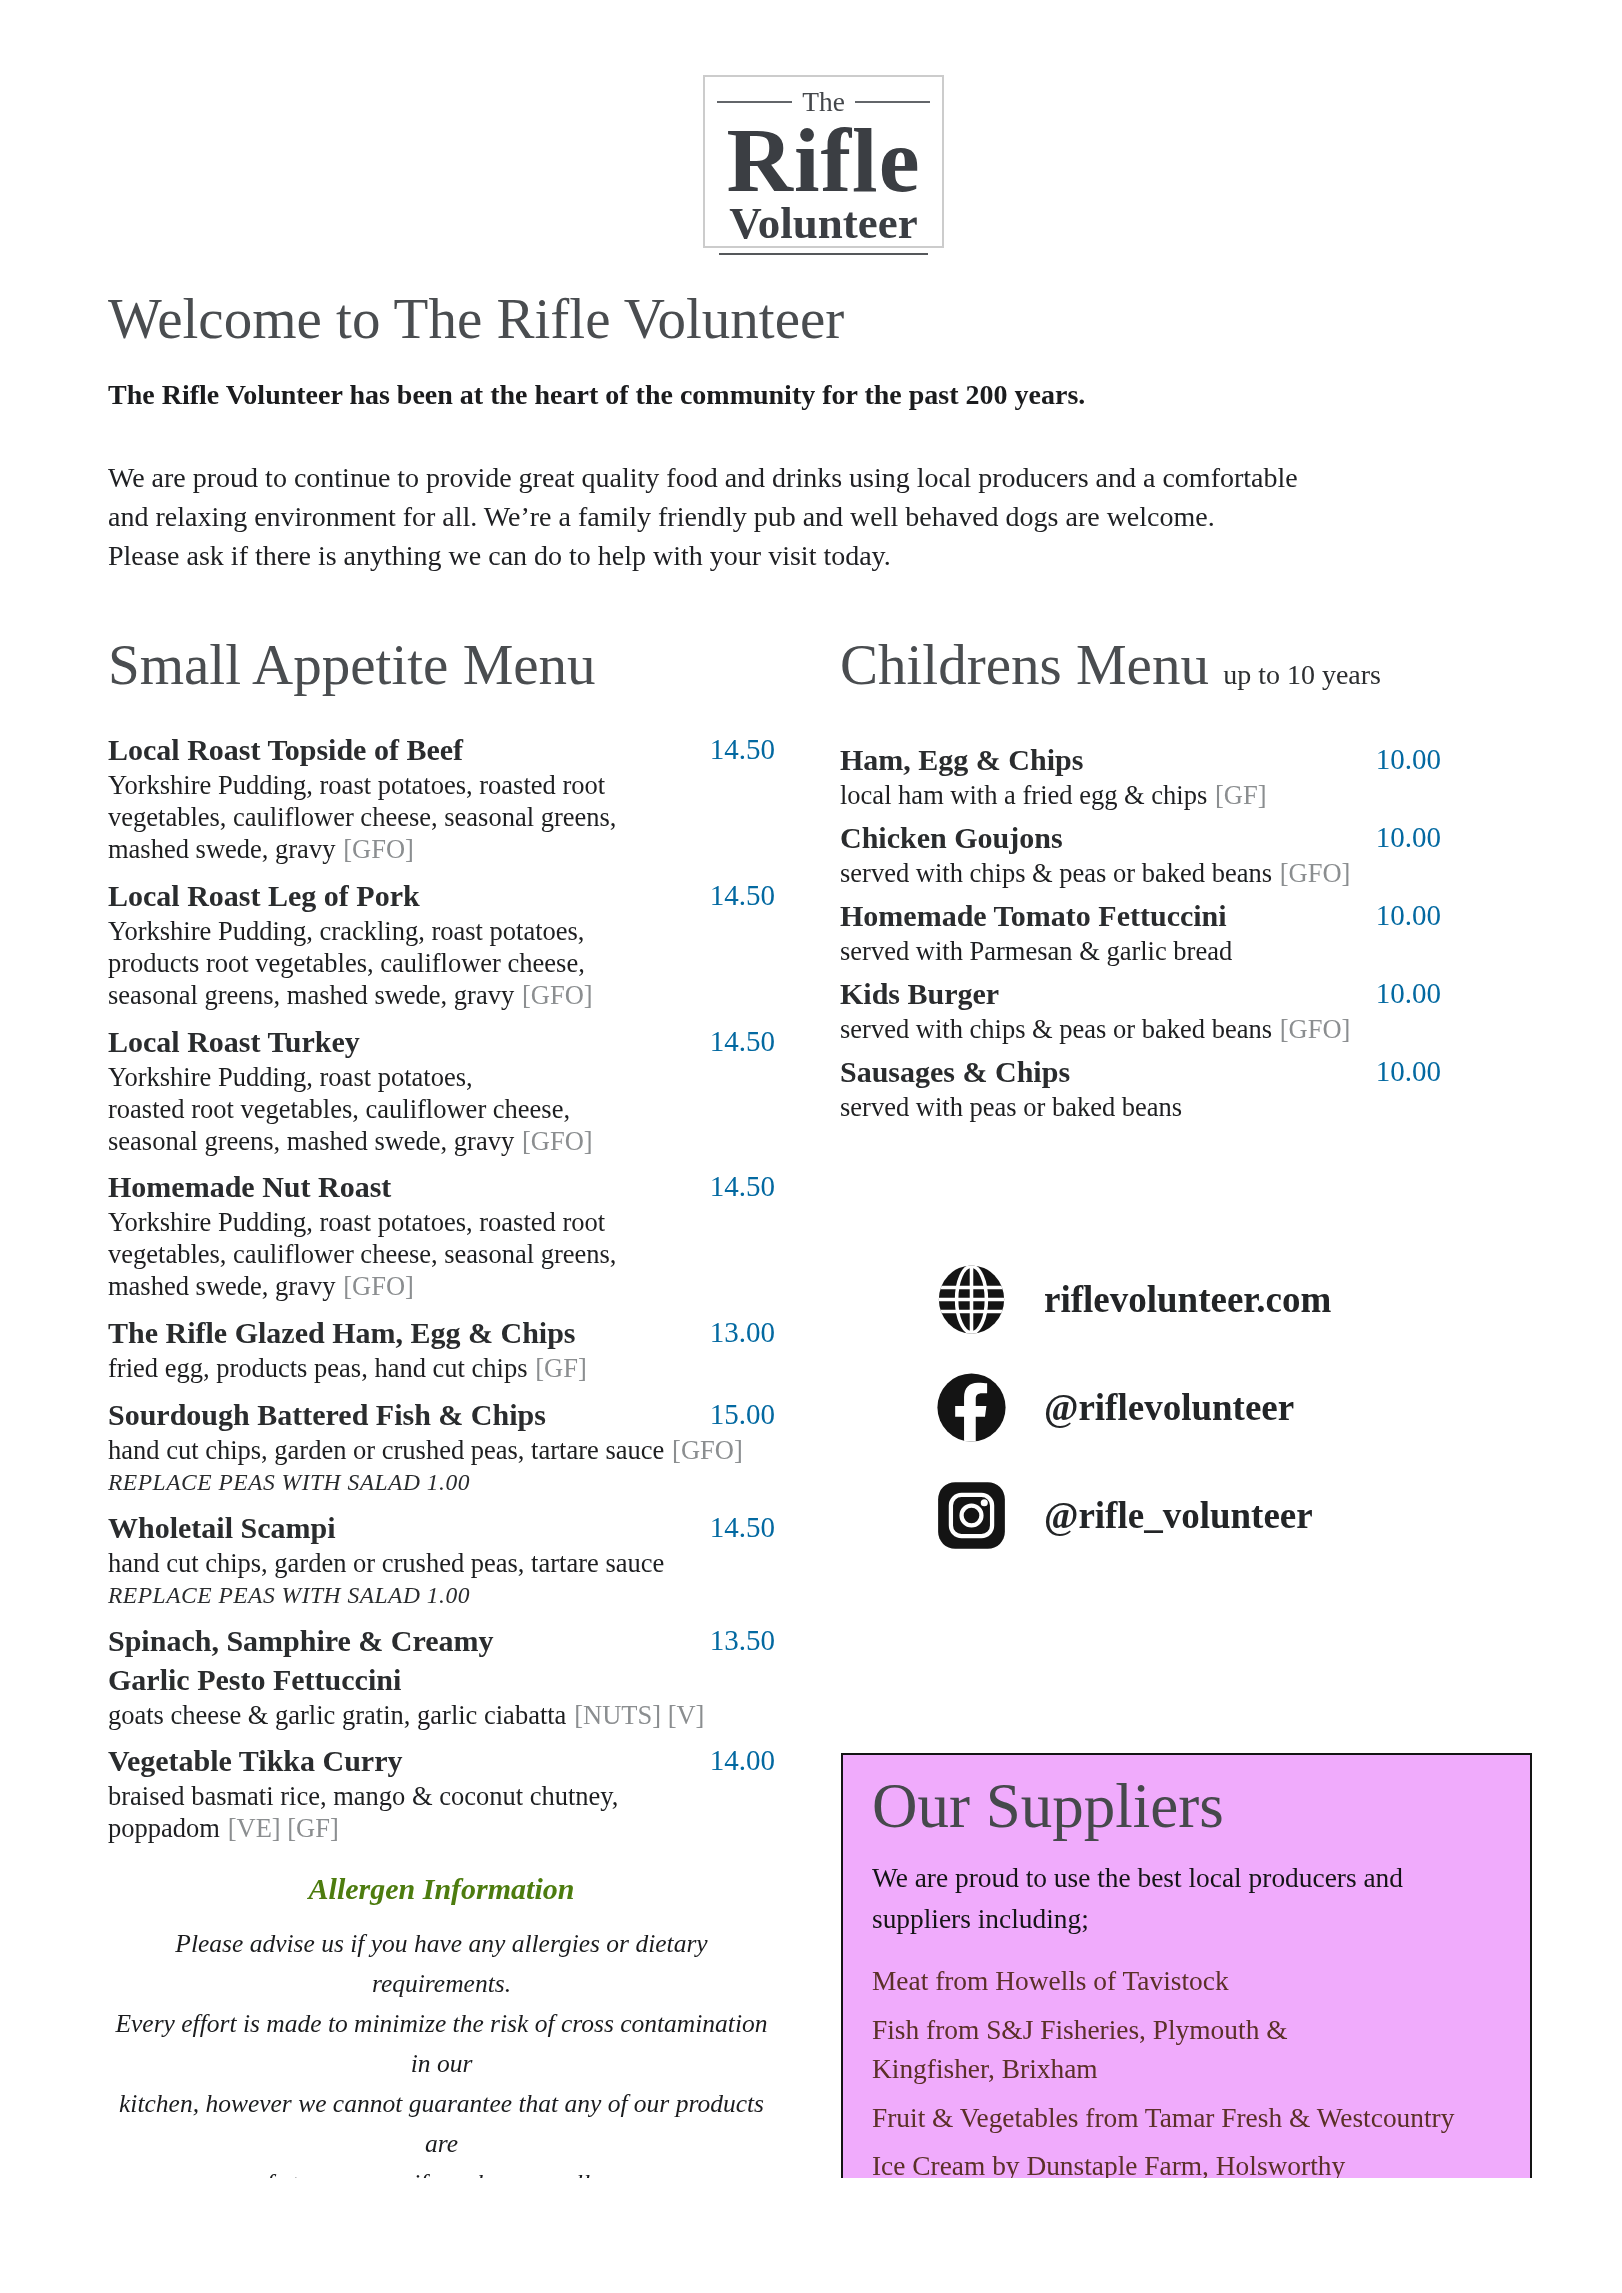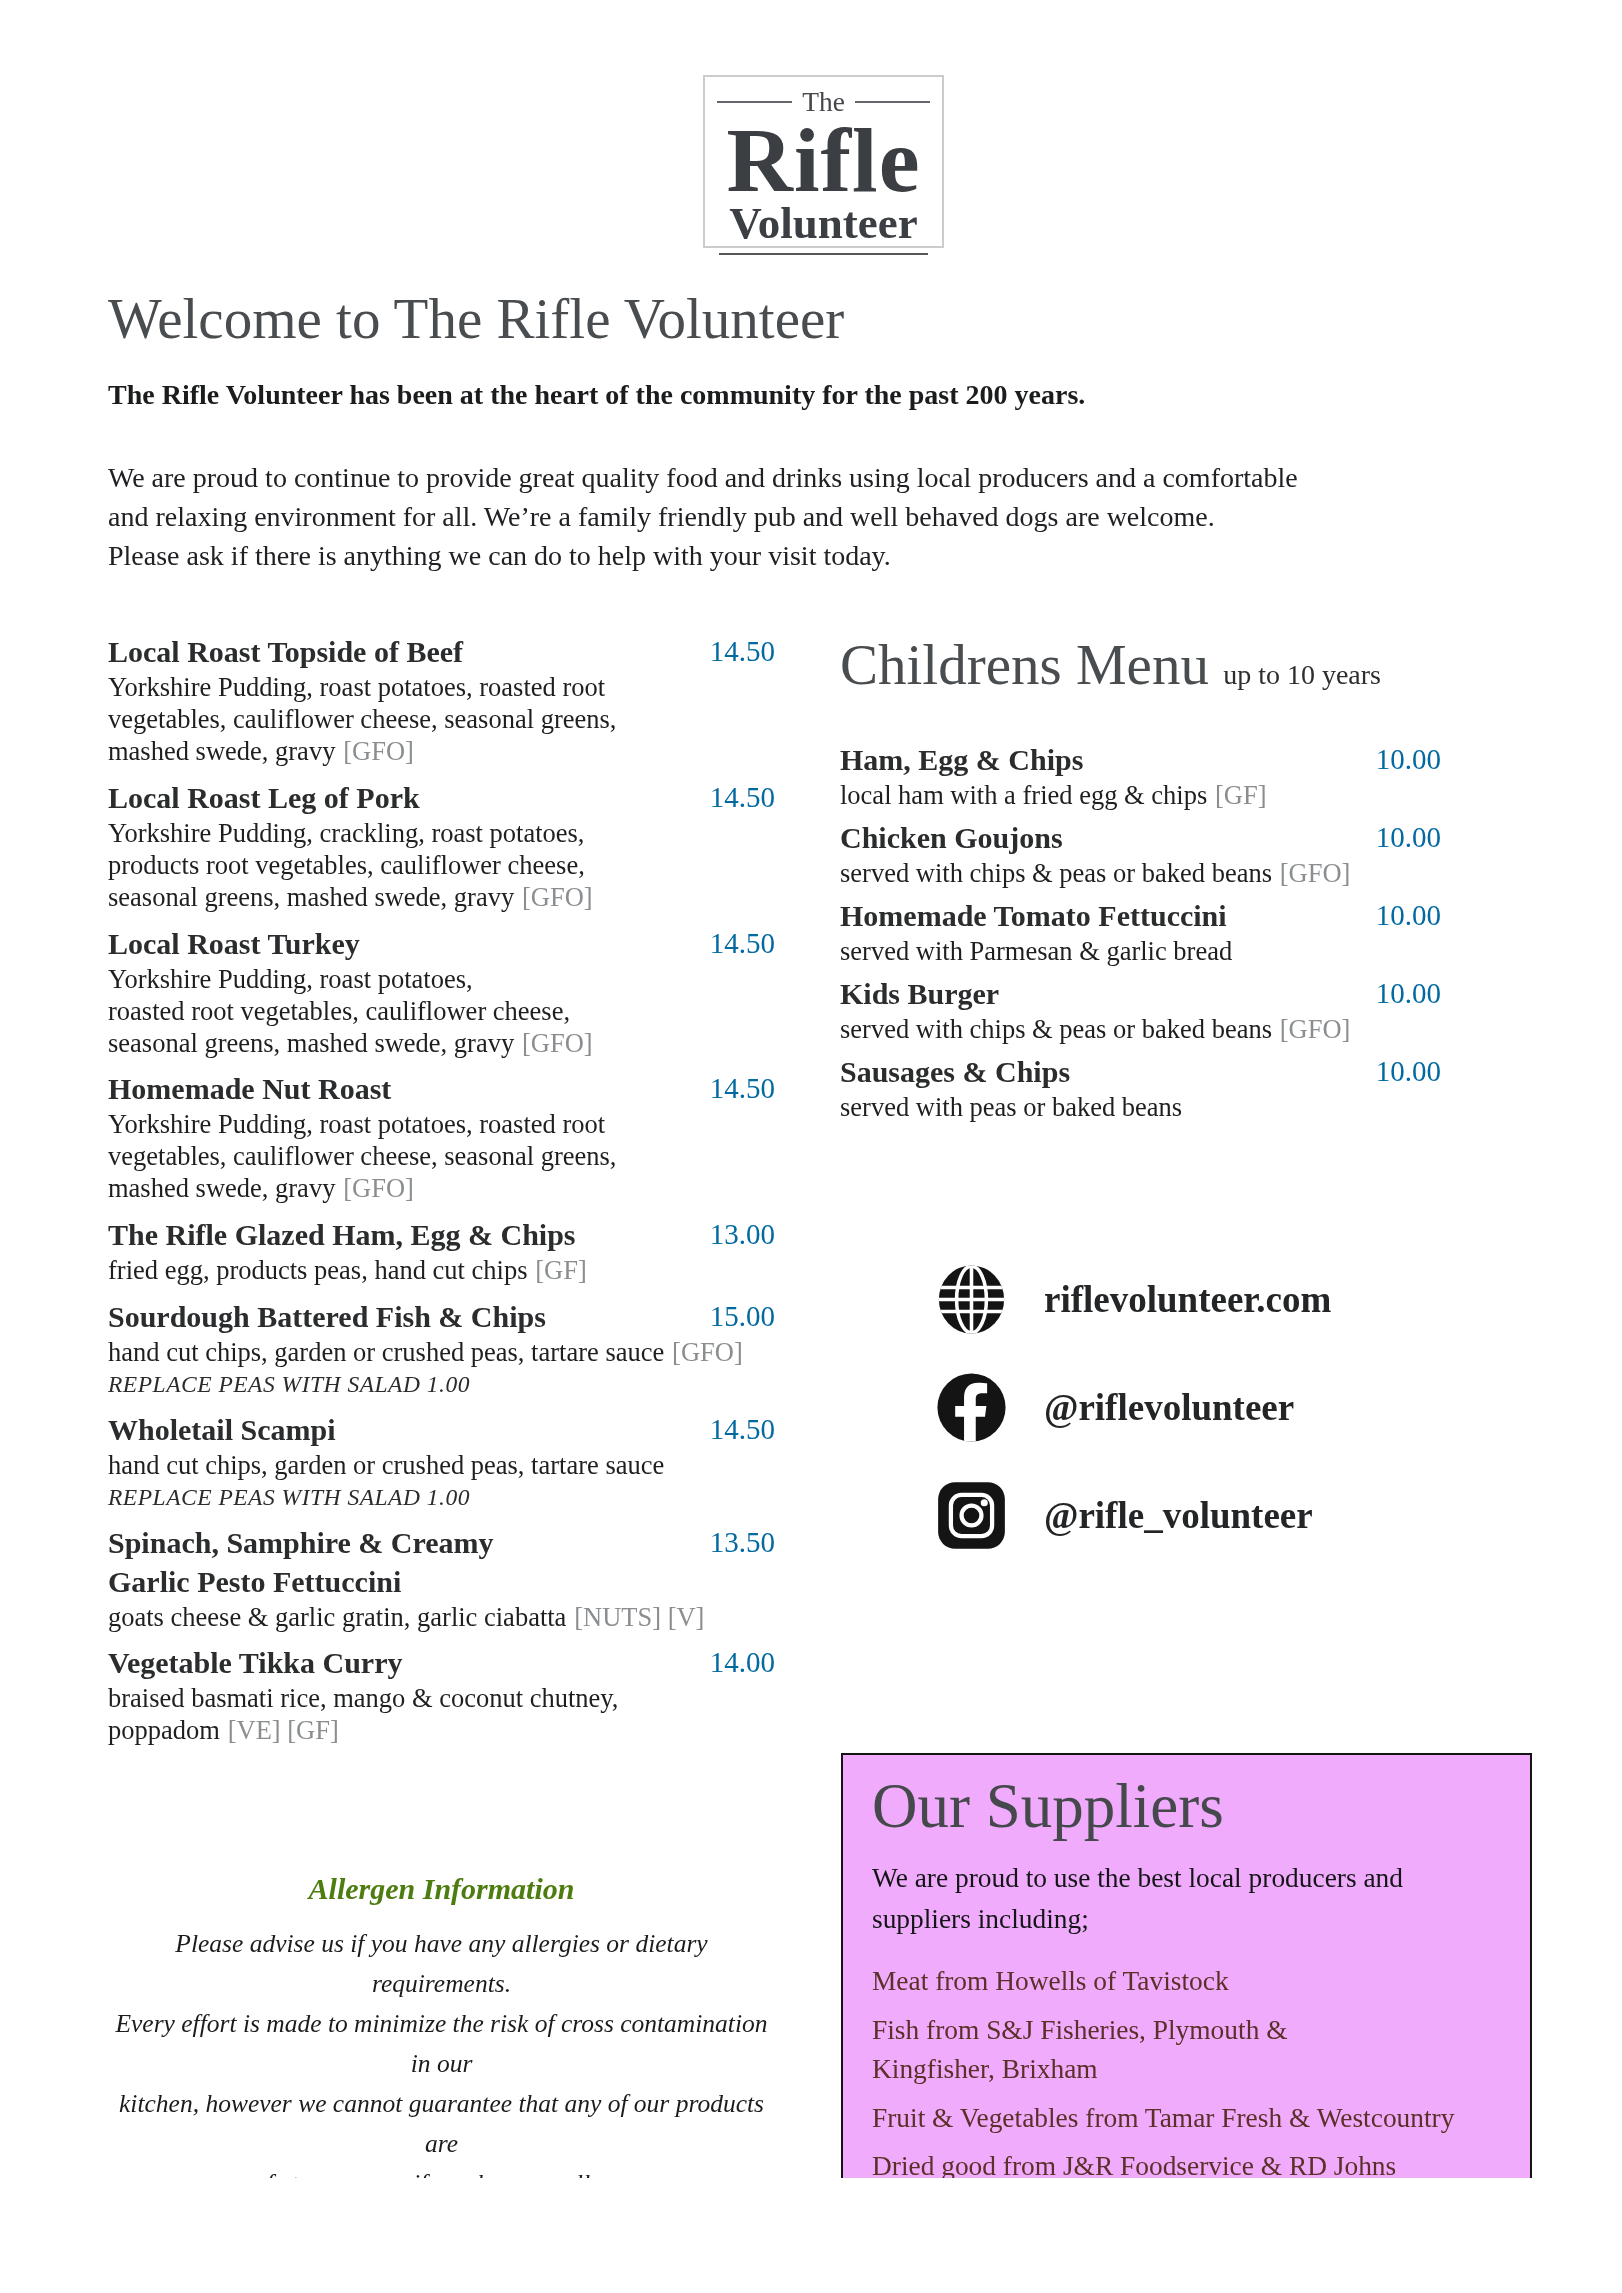--- a/index.html
+++ b/index.html
@@ -80,20 +80,21 @@
 
   <div id="welcome">
     <h1>Welcome to The Rifle Volunteer</h1>
     <p class="lead">The Rifle Volunteer has been at the heart of the community for the past 200 years.</p>
     <p class="intro-body">We are proud to continue to provide great quality food and drinks using local producers and a comfortable
 and relaxing environment for all.  We’re a family friendly pub and well behaved dogs are welcome.
 Please ask if there is anything we can do to help with your visit today.</p>
   </div>
 
   <div id="small-appetite">
+    <h2 class="col-h2">Small Appetite Menu</h2>
 
     <div class="item">
       <div class="item-head">
           <span class="item-name">Local Roast Topside of Beef</span>
           <span class="item-price">14.50</span>
         </div>
       <div class="item-desc"><span>Yorkshire Pudding, roast potatoes, roasted root
 vegetables, cauliflower cheese, seasonal greens,
 mashed swede, gravy</span><span class="tag">[GFO]</span></div>
     </div>
@@ -286,18 +287,17 @@
   </div>
 
   <div id="suppliers">
     <h2>Our Suppliers</h2>
     <div class="sup-intro">We are proud to use the best local producers and
 suppliers including;</div>
     <div class="sup-item">Meat from Howells of Tavistock</div>
     <div class="sup-item">Fish from S&amp;J Fisheries, Plymouth &amp;
 Kingfisher, Brixham</div>
     <div class="sup-item">Fruit &amp; Vegetables from Tamar Fresh &amp; Westcountry</div>
-    <div class="sup-item">Dried good from J&amp;R Foodservice &amp; RD Johns</div>
     <div class="sup-item">Ice Cream by Dunstaple Farm, Holsworthy</div>
   </div>
 
 </div>
 
 
 </body></html>

